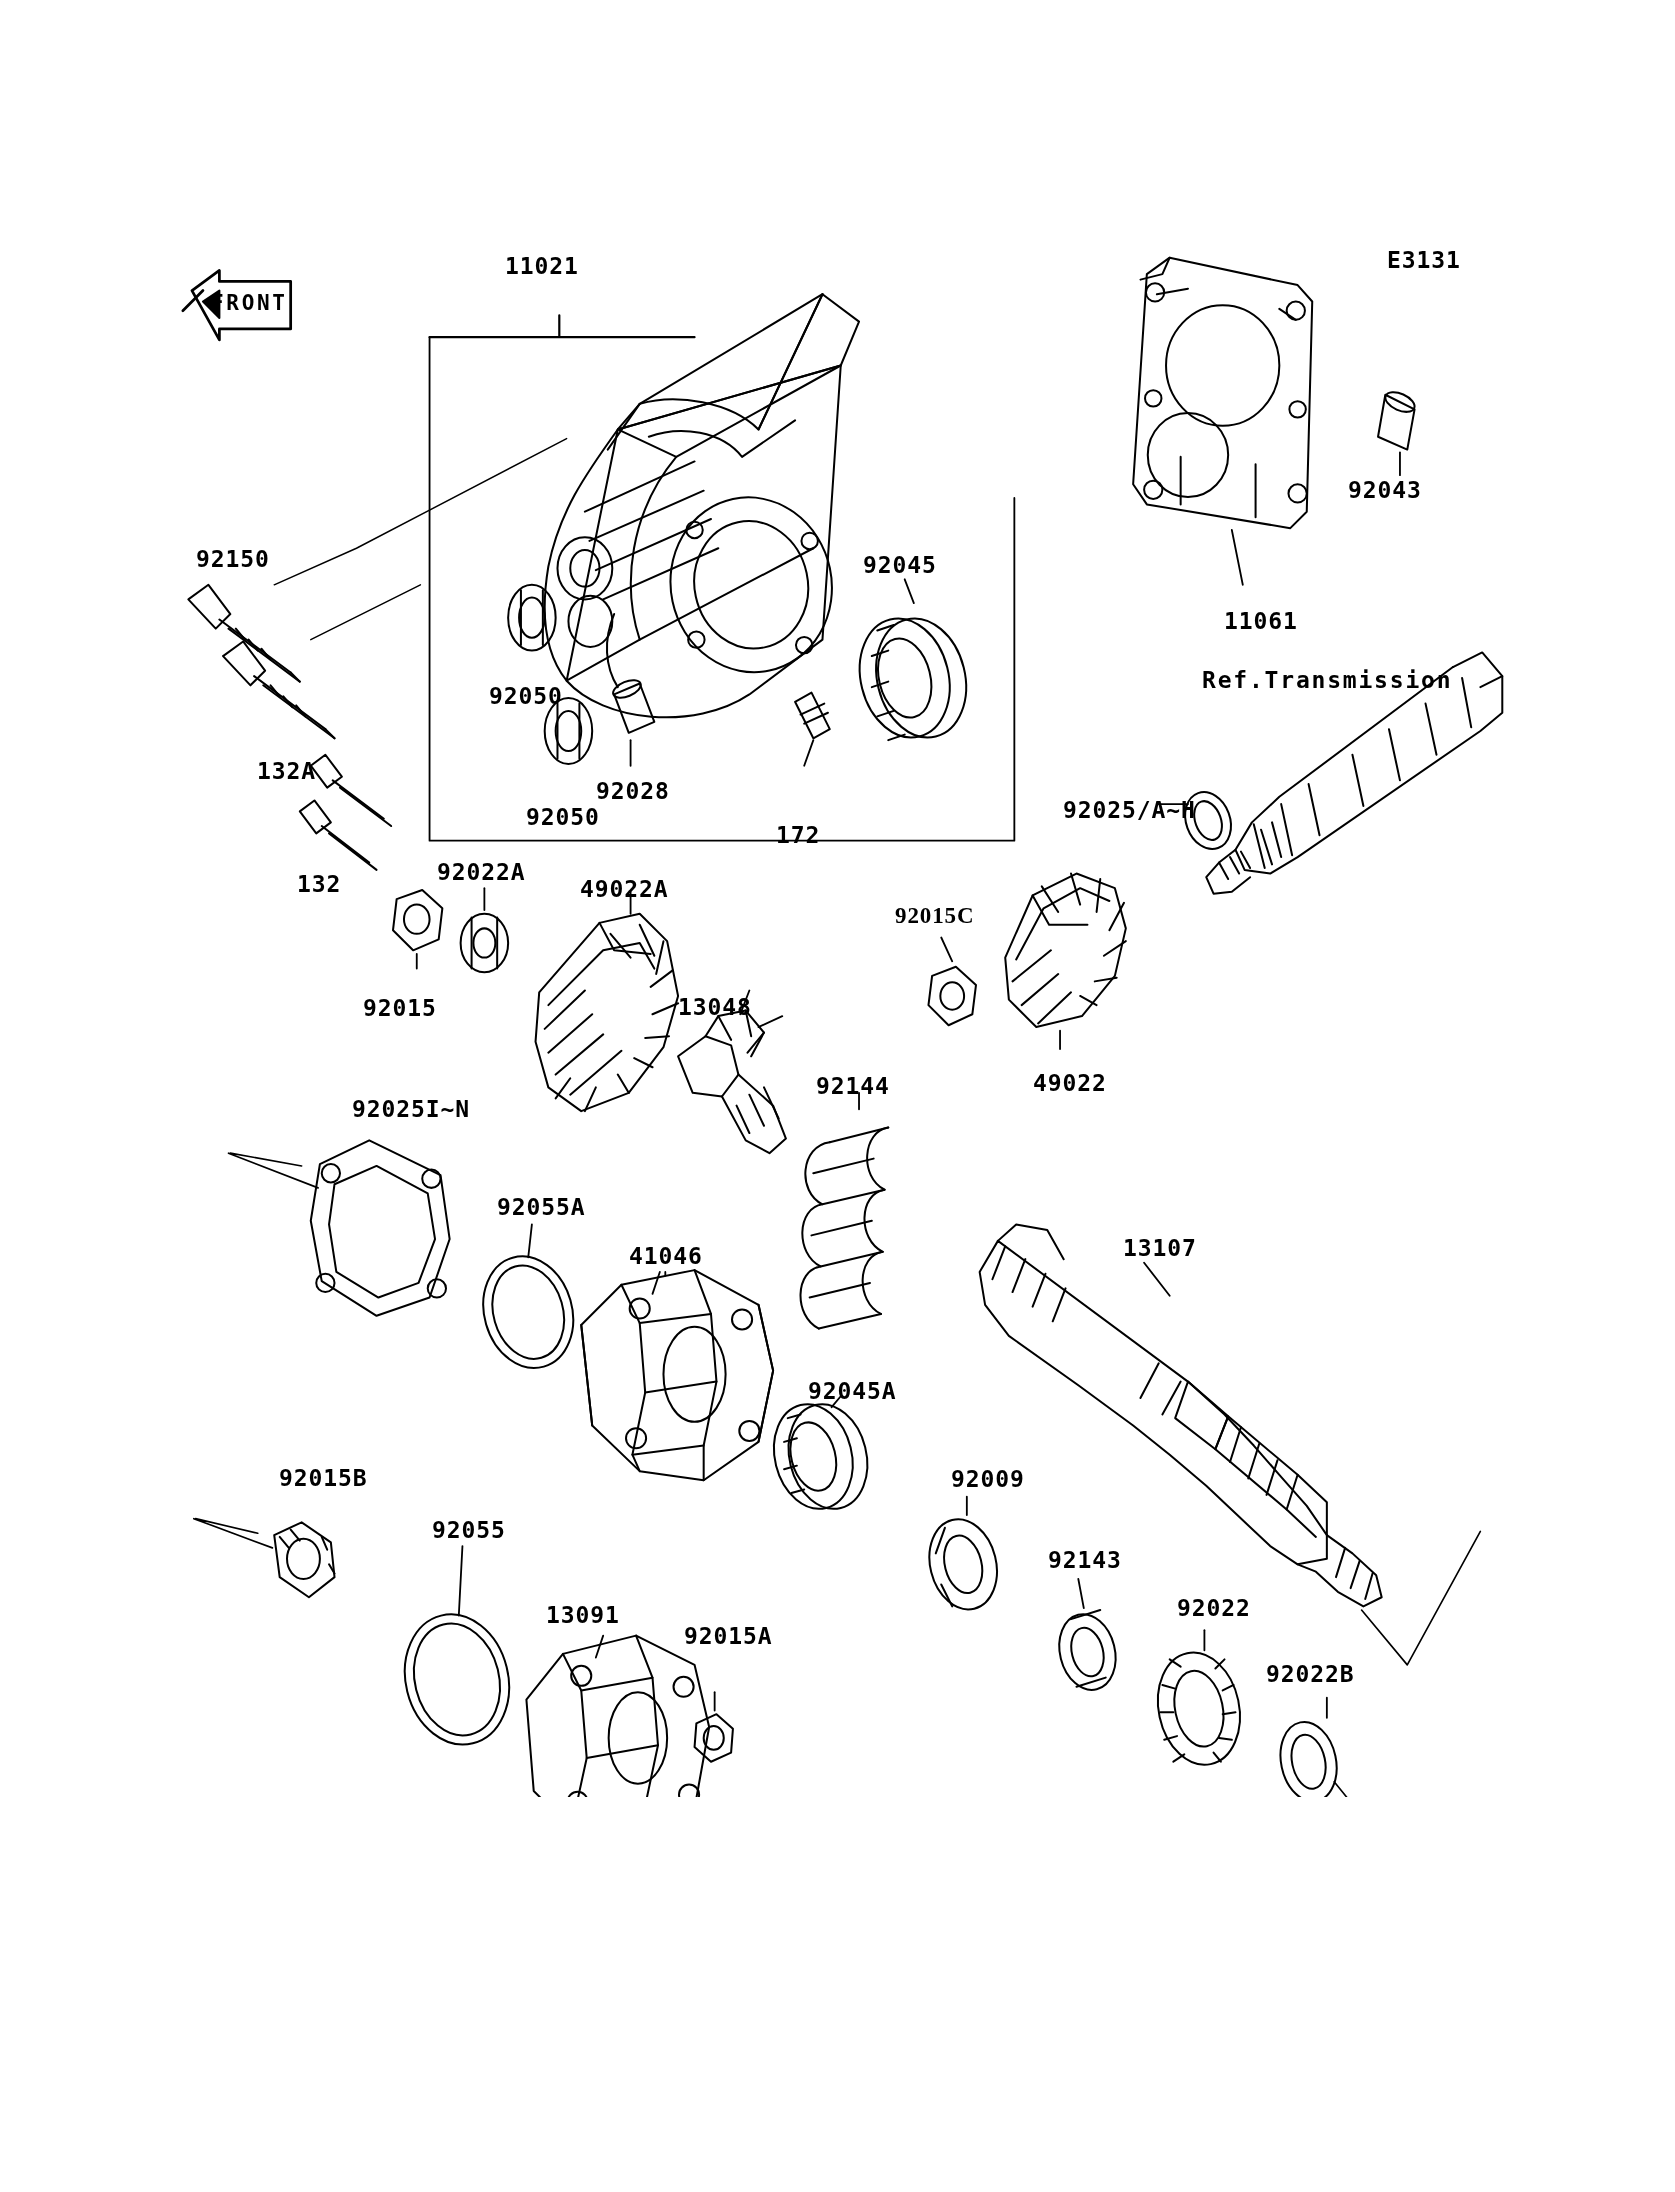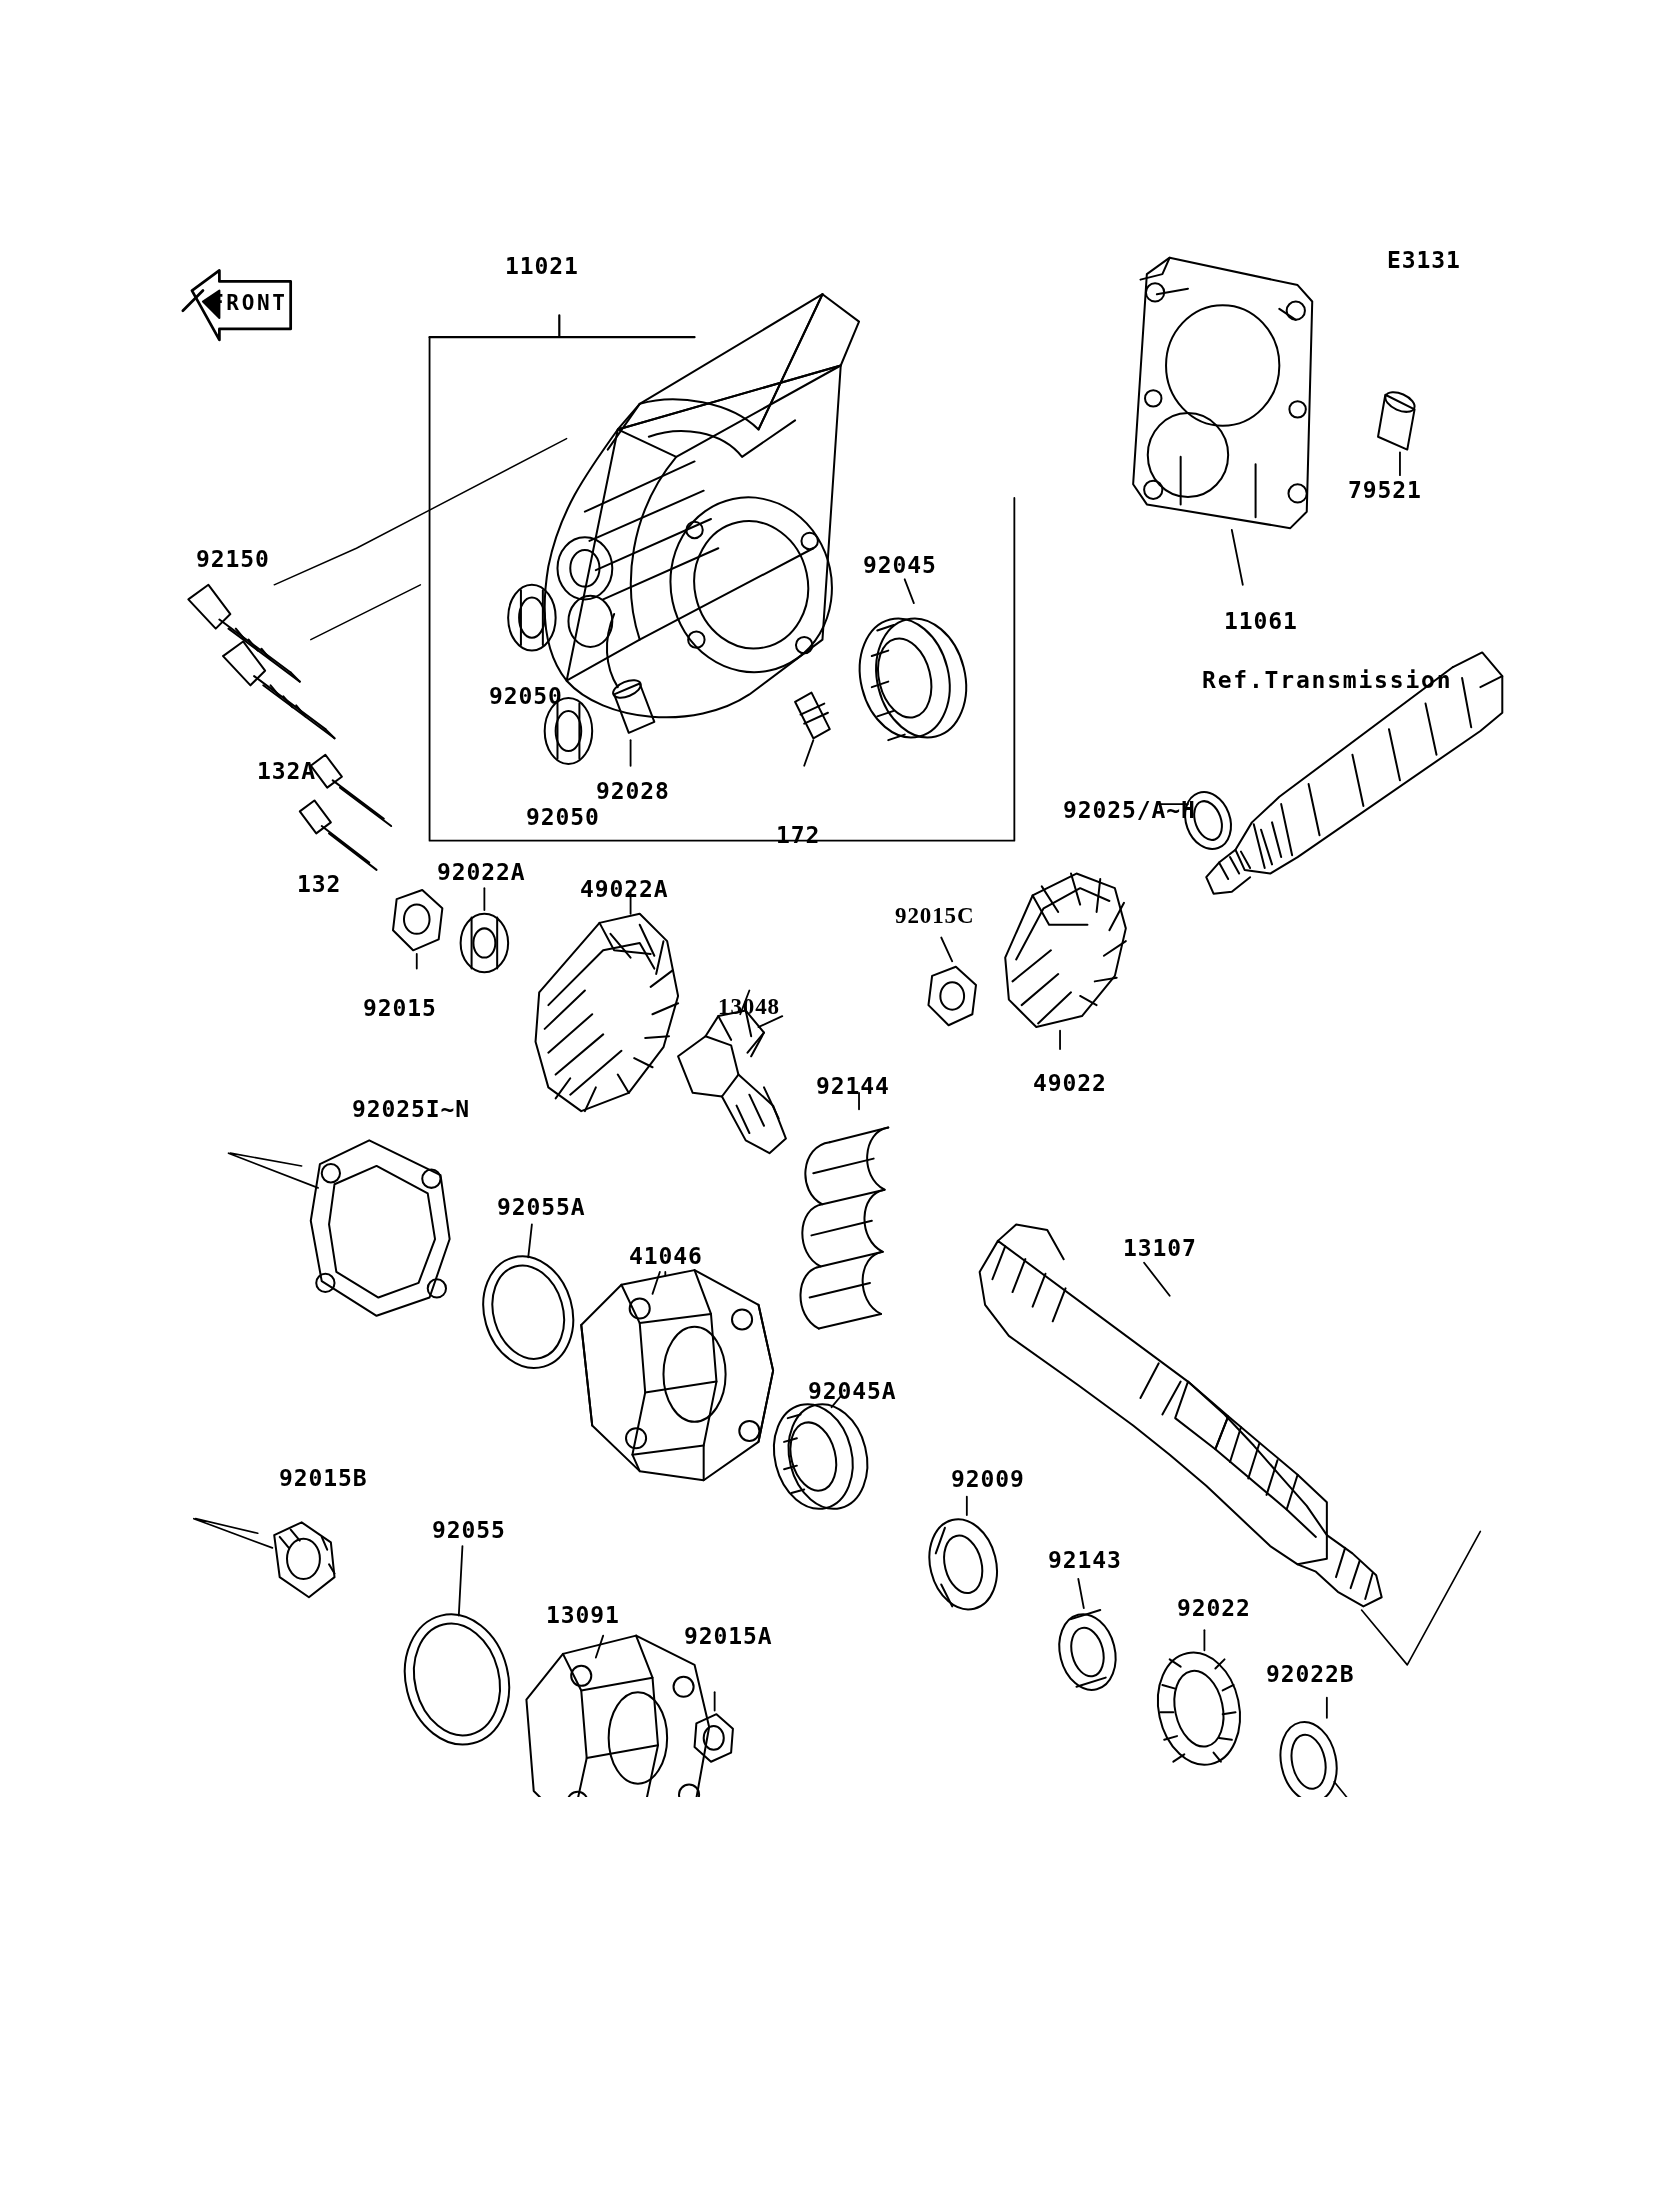--- a/index.html
+++ b/index.html
@@ -367,37 +367,37 @@
         <ellipse cx="1432" cy="1928" rx="18" ry="30" transform="rotate(-12 1432 1928)"></ellipse>
       </g>
       <path d="M1452 1880 L1452 1858" stroke-width="2"></path>
       <path d="M1460 1950 L1540 2048 L1620 2048" stroke-width="1.8"></path>
 
     </g>
   </svg>
 
   <div class="lbl" style="left:505px; top:253px;">11021</div>
   <div class="lbl" style="left:1387px; top:247px;">E3131</div>
-  <div class="lbl" style="left:1348px; top:477px;">79521</div>
+  <div class="lbl" style="left:1348px; top:477px;">92043</div>
   <div class="lbl" style="left:1224px; top:608px;">11061</div>
   <div class="lbl" style="left:196px; top:546px;">92150</div>
   <div class="lbl" style="left:863px; top:552px;">92045</div>
   <div class="lbl" style="left:489px; top:683px;">92050</div>
   <div class="lbl" style="left:257px; top:758px;">132A</div>
   <div class="lbl" style="left:596px; top:778px;">92028</div>
   <div class="lbl" style="left:776px; top:778px;margin-top:44px;">172</div>
   <div class="lbl" style="left:526px; top:804px;">92050</div>
   <div class="ref" style="left:1202px; top:667px;">Ref.Transmission</div>
   <div class="lbl" style="left:1063px; top:797px;">92025/A~H</div>
   <div class="lbl" style="left:297px; top:871px;">132</div>
   <div class="lbl" style="left:437px; top:859px;">92022A</div>
   <div class="lbl" style="left:580px; top:876px;">49022A</div>
   <div class="lbl" style="left:895px; top:903px;font-family:Liberation Serif, serif;">92015C</div>
   <div class="lbl" style="left:363px; top:995px;">92015</div>
-  <div class="lbl" style="left:718px; top:994px;font-family:Liberation Serif, serif;">13048</div>
+  <div class="lbl" style="left:678px; top:994px;">13048</div>
   <div class="lbl" style="left:816px; top:1073px;">92144</div>
   <div class="lbl" style="left:1033px; top:1070px;">49022</div>
   <div class="lbl" style="left:315px; top:1096px;margin-left:37px;">92025I~N</div>
   <div class="lbl" style="left:497px; top:1194px;">92055A</div>
   <div class="lbl" style="left:629px; top:1243px;">41046</div>
   <div class="lbl" style="left:1123px; top:1235px;">13107</div>
   <div class="lbl" style="left:808px; top:1378px;">92045A</div>
   <div class="lbl" style="left:279px; top:1465px;">92015B</div>
   <div class="lbl" style="left:951px; top:1466px;">92009</div>
   <div class="lbl" style="left:432px; top:1517px;">92055</div>

